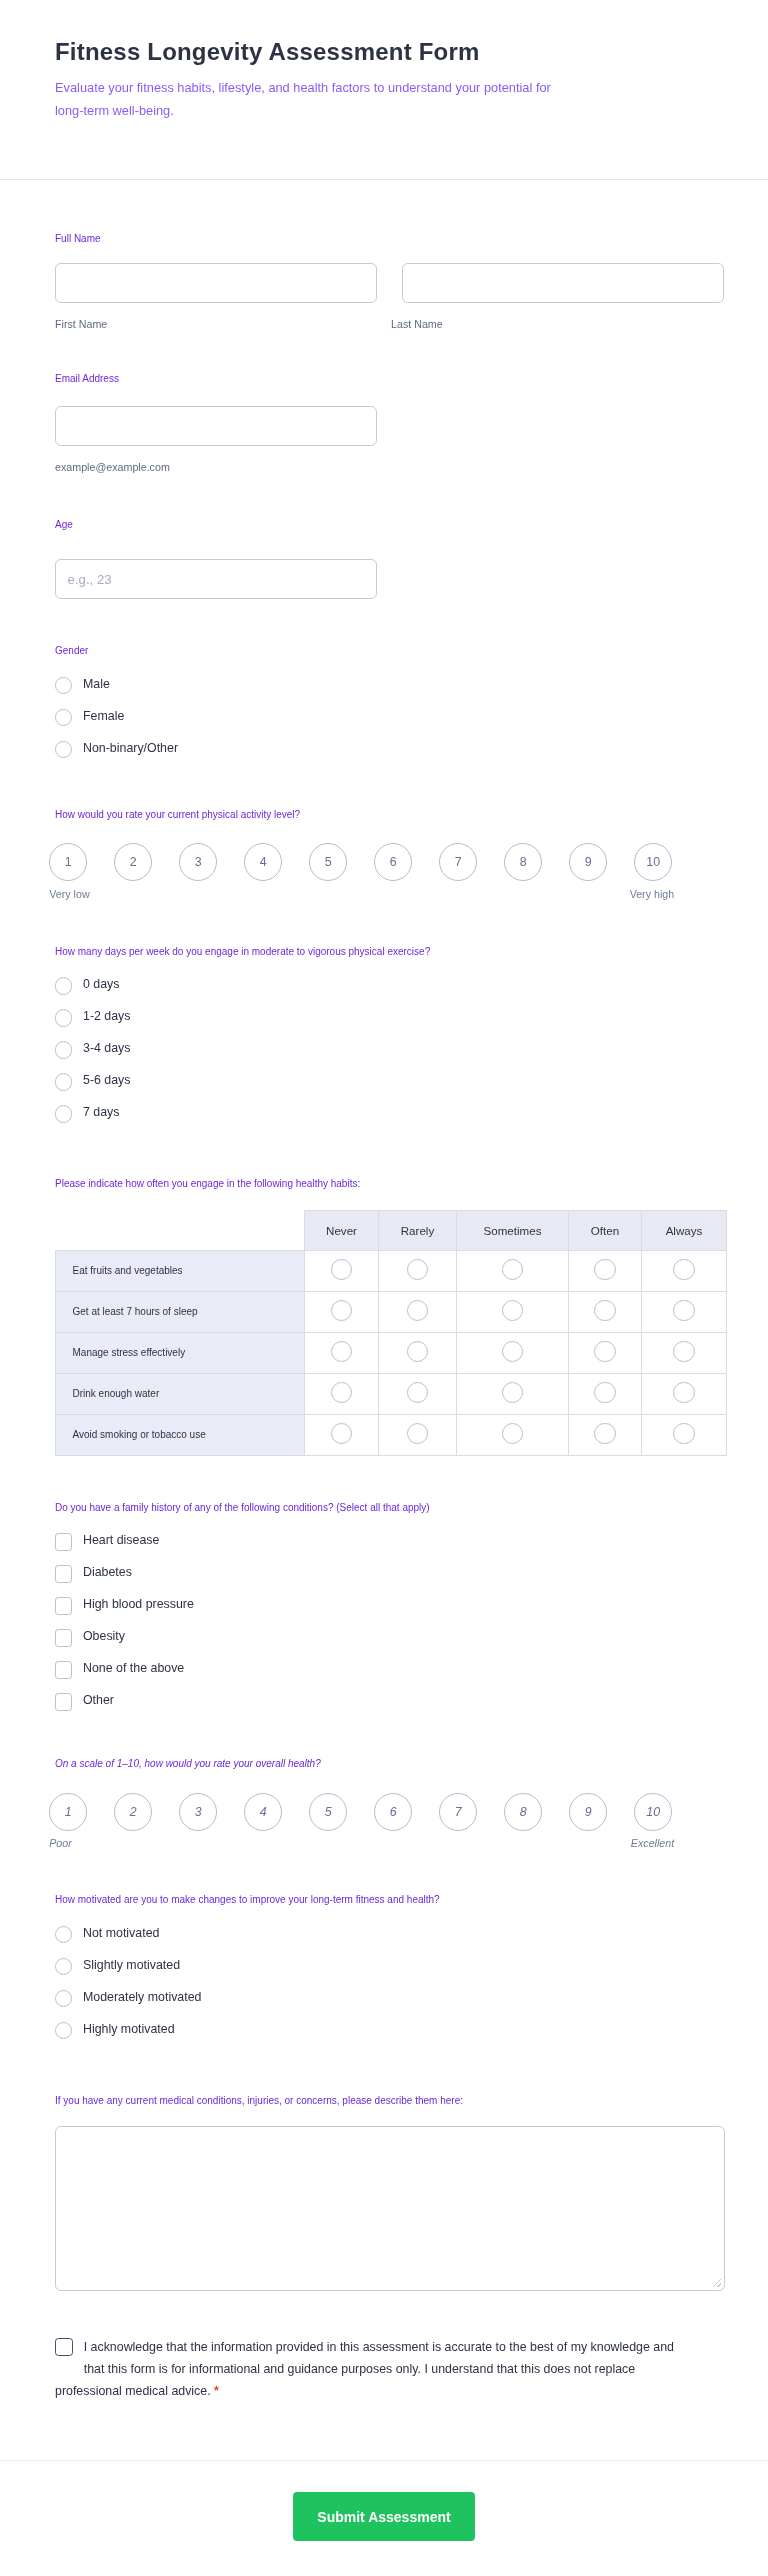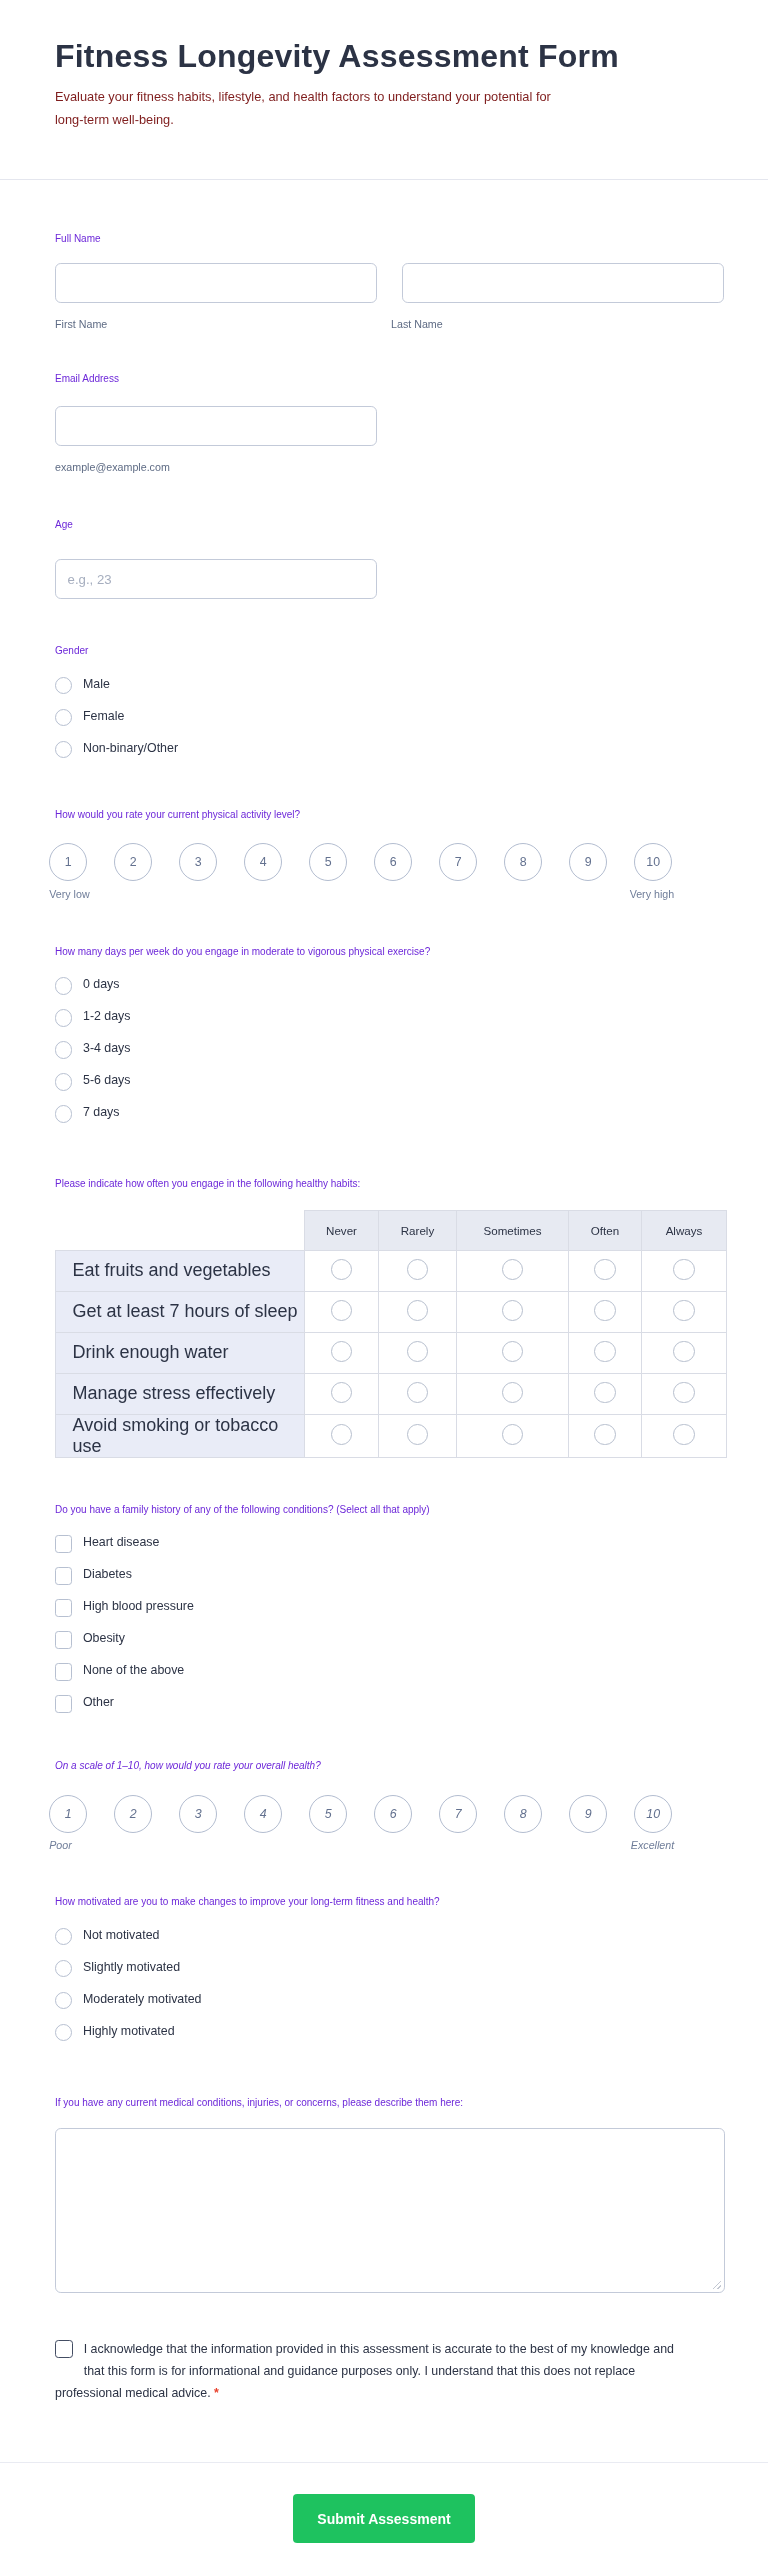--- a/index.html
+++ b/index.html
@@ -2,22 +2,22 @@
 <html style="font-size:13.2px"><head>
 <meta charset="utf-8">
 <style>
   * { margin:0; padding:0; box-sizing:border-box; }
   html,body { background:#fff; }
   body { font-family:"Liberation Sans","DejaVu Sans",sans-serif; color:#2c3345; }
   .page { width:768px; height:2576px; overflow:hidden; background:#fff; margin:0 auto; position:relative; }
 
   
   .header { height:180px; padding:38px 55px 0; border-bottom:0.8px solid #e4e6ee; }
-  .title { font-size:32px; font-weight:700; color:#2c3345; letter-spacing:0.2px; }
-  .subtitle { margin-top:10px; font-size:12.8px; line-height:23px; color:#7f1d1d; max-width:496px; }
+  .title { font-size:24px; font-weight:700; color:#2c3345; letter-spacing:0.2px; }
+  .subtitle { margin-top:10px; font-size:12.8px; line-height:23px; color:#8b5cf6; max-width:496px; }
 
   
   .form { padding:0 44px 0 55px; }
   .q-label { font-size:10px; font-weight:500; color:#6d28d9; line-height:21.5px; }
   .sub { font-size:10.7px; color:#5e6b84; }
 
   .text-input { height:40px; width:322px; border:0.8px solid #c3cad9; border-radius:5.8px; background:#fff;
     padding:0 11.6px; font-size:13.2px; color:#2c3345; outline:none; font-family:inherit; }
   .text-input::placeholder { color:#a6aebf; }
 
@@ -47,21 +47,21 @@
   .scale-labels { display:flex; justify-content:space-between; width:625px; margin-left:-5.8px; margin-top:6.6px;
     font-size:10.7px; color:#6f7d99; }
 
   .sec-days { margin-top:41px; }
 
   .sec-habits { margin-top:36px; }
   table.matrix { border-collapse:collapse; margin-top:15px; table-layout:fixed; width:671px; }
   .matrix th, .matrix td { border:0.8px solid #d9dce5;margin-top:12px; }
   .matrix td.corner { border:none; background:transparent; }
   .matrix thead th { background:#e7eaf2; height:40px; font-size:11.6px; font-weight:400; color:#2c3345; text-align:center; }
-  .matrix .rowlab { background:#e9ecf7; font-size:18px; font-weight:400; color:#2c3345; text-align:left; padding-left:16.5px; height:41px; }
+  .matrix .rowlab { background:#e9ecf7; font-size:10px; font-weight:400; color:#2c3345; text-align:left; padding-left:16.5px; height:41px; }
   .matrix .cell { background:#fff; text-align:center; height:41px; vertical-align:middle; }
   .table-radio { display:inline-block; width:21.5px; height:21.5px; border:0.8px solid #b7bfce; border-radius:50%; background:#fff; cursor:pointer; }
 
   .sec-family { margin-top:41px; }
   .sec-health { margin-top:28px;font-style:italic; }
   .sec-motivation { margin-top:40px; }
   .sec-motivation .q-label { max-width:652px; }
 
   .sec-describe { margin-top:36px; }
   .sec-describe .q-label { max-width:661px; }
@@ -233,29 +233,29 @@
           </tr>
           <tr>
             <th class="rowlab">Get at least 7 hours of sleep</th>
             <td class="cell"><span class="table-radio"></span></td>
             <td class="cell"><span class="table-radio"></span></td>
             <td class="cell"><span class="table-radio"></span></td>
             <td class="cell"><span class="table-radio"></span></td>
             <td class="cell"><span class="table-radio"></span></td>
           </tr>
           <tr>
+            <th class="rowlab">Manage stress effectively</th>
+            <td class="cell"><span class="table-radio"></span></td>
+            <td class="cell"><span class="table-radio"></span></td>
+            <td class="cell"><span class="table-radio"></span></td>
+            <td class="cell"><span class="table-radio"></span></td>
+            <td class="cell"><span class="table-radio"></span></td>
+          </tr>
+          <tr>
             <th class="rowlab">Drink enough water</th>
-            <td class="cell"><span class="table-radio"></span></td>
-            <td class="cell"><span class="table-radio"></span></td>
-            <td class="cell"><span class="table-radio"></span></td>
-            <td class="cell"><span class="table-radio"></span></td>
-            <td class="cell"><span class="table-radio"></span></td>
-          </tr>
-          <tr>
-            <th class="rowlab">Manage stress effectively</th>
             <td class="cell"><span class="table-radio"></span></td>
             <td class="cell"><span class="table-radio"></span></td>
             <td class="cell"><span class="table-radio"></span></td>
             <td class="cell"><span class="table-radio"></span></td>
             <td class="cell"><span class="table-radio"></span></td>
           </tr>
           <tr>
             <th class="rowlab">Avoid smoking or tobacco use</th>
             <td class="cell"><span class="table-radio"></span></td>
             <td class="cell"><span class="table-radio"></span></td>

